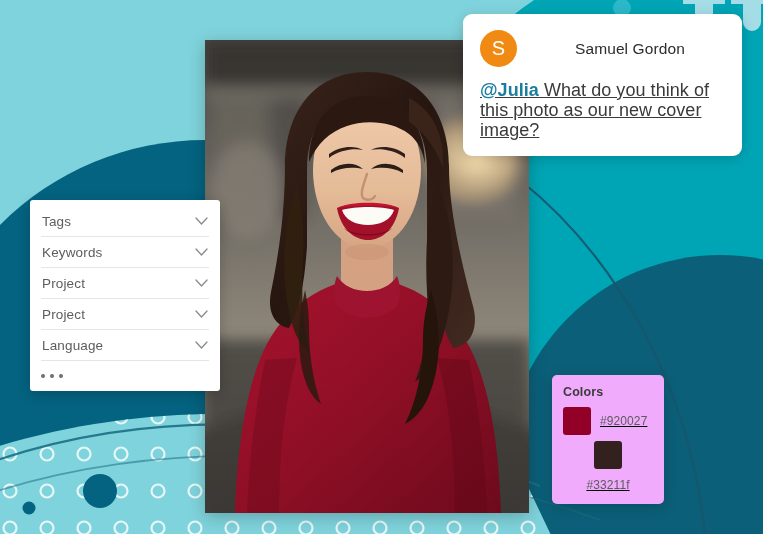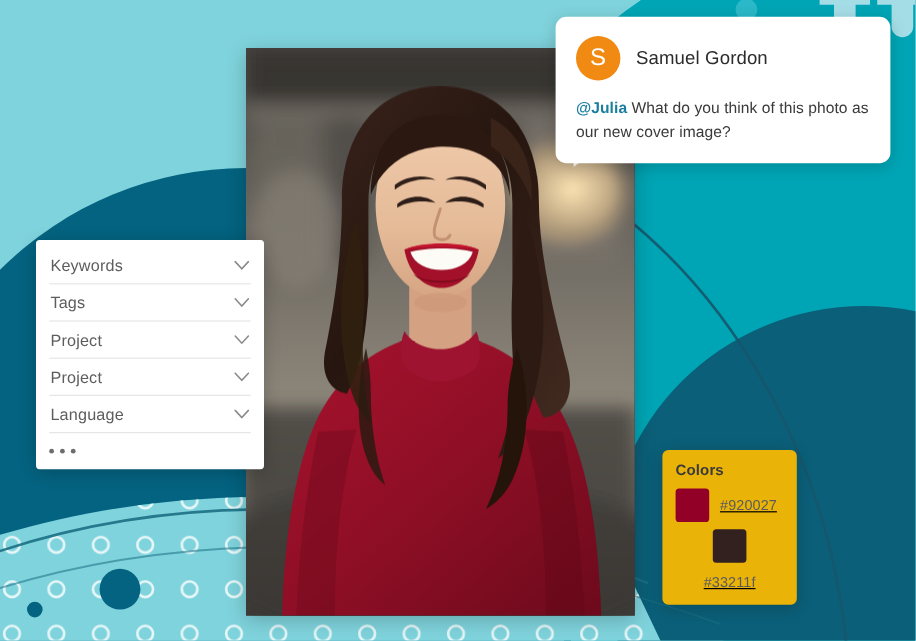--- a/index.html
+++ b/index.html
@@ -92,27 +92,29 @@
     align-items: center;
     justify-content: center;
     flex: 0 0 auto;
     letter-spacing: 0.2px;
   }
   .comment-author {
     font-size: 15.5px;
     color: #2c2c2c;
     font-weight: 400;
     letter-spacing: 0.1px;
+    margin-left: 45px;
   }
   .comment-body {
     margin-top: 13px;
-    font-size: 13px;
+    font-size: 18px;
     line-height: 20px;
     color: #3a3a3a;
     letter-spacing: 0.05px;
+    text-decoration: underline;
   }
   .mention {
     color: #1a7f9e;
     font-weight: bold;
   }
 
   
   .meta-panel {
     position: absolute;
     left: 30px;
@@ -160,21 +162,21 @@
     border-radius: 50%;
     background: #6d6d6d;
   }
 
   
   .colors-panel {
     position: absolute;
     left: 552px;
     top: 375px;
     width: 112px;
-    background: #eab308;
+    background: #f0abfc;
     border-radius: 5px;
     box-shadow: 0 3px 13px rgba(0,0,0,0.18);
     padding: 10px 11px 12px 11px;
     box-sizing: border-box;
   }
   .colors-title {
     font-size: 12.5px;
     color: #3b3b3b;
     font-weight: bold;
     margin-bottom: 8px;
@@ -385,28 +387,28 @@
     <div class="comment-head">
       <div class="avatar" style="background: rgb(241, 138, 19);">S</div>
       <div class="comment-author">Samuel Gordon</div>
     </div>
     <div class="comment-body"><span class="mention" style="color: rgb(26, 127, 158);">@Julia</span><span> What do you think of this photo as our new cover image?</span></div>
   </div>
 
   <div class="meta-panel">
 
     <div class="meta-row">
-      <span class="meta-label">Keywords</span>
+      <span class="meta-label">Tags</span>
       <svg class="chev" viewBox="0 0 13 8">
           <path d="M1 1 L6.5 7 L12 1" fill="none" stroke="#8a8a8a" stroke-width="1.3" stroke-linecap="round"></path>
         </svg>
     </div>
 
     <div class="meta-row">
-      <span class="meta-label">Tags</span>
+      <span class="meta-label">Keywords</span>
       <svg class="chev" viewBox="0 0 13 8">
           <path d="M1 1 L6.5 7 L12 1" fill="none" stroke="#8a8a8a" stroke-width="1.3" stroke-linecap="round"></path>
         </svg>
     </div>
 
     <div class="meta-row">
       <span class="meta-label">Project</span>
       <svg class="chev" viewBox="0 0 13 8">
           <path d="M1 1 L6.5 7 L12 1" fill="none" stroke="#8a8a8a" stroke-width="1.3" stroke-linecap="round"></path>
         </svg>

